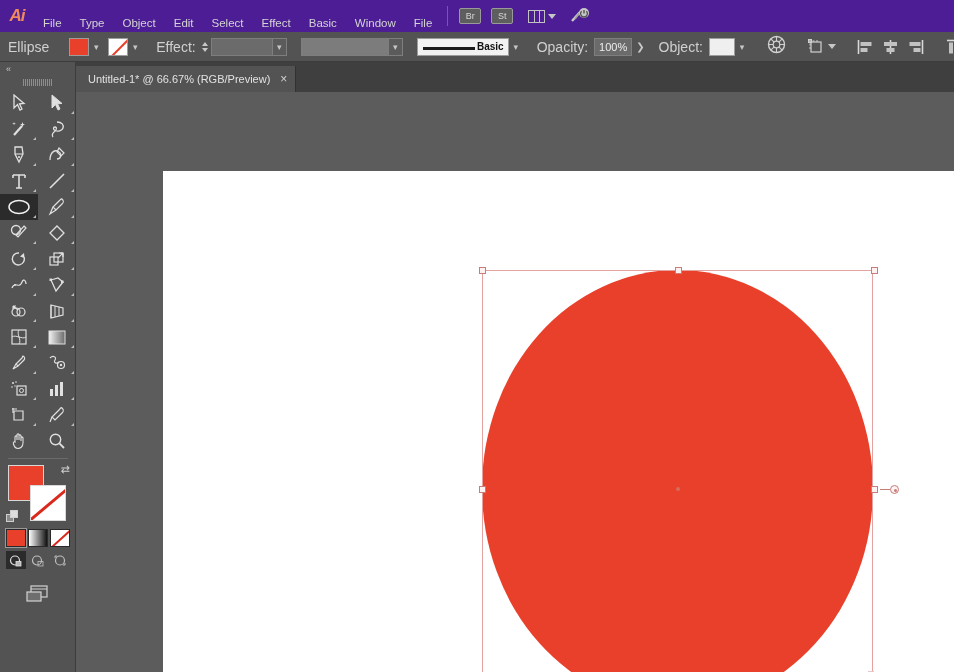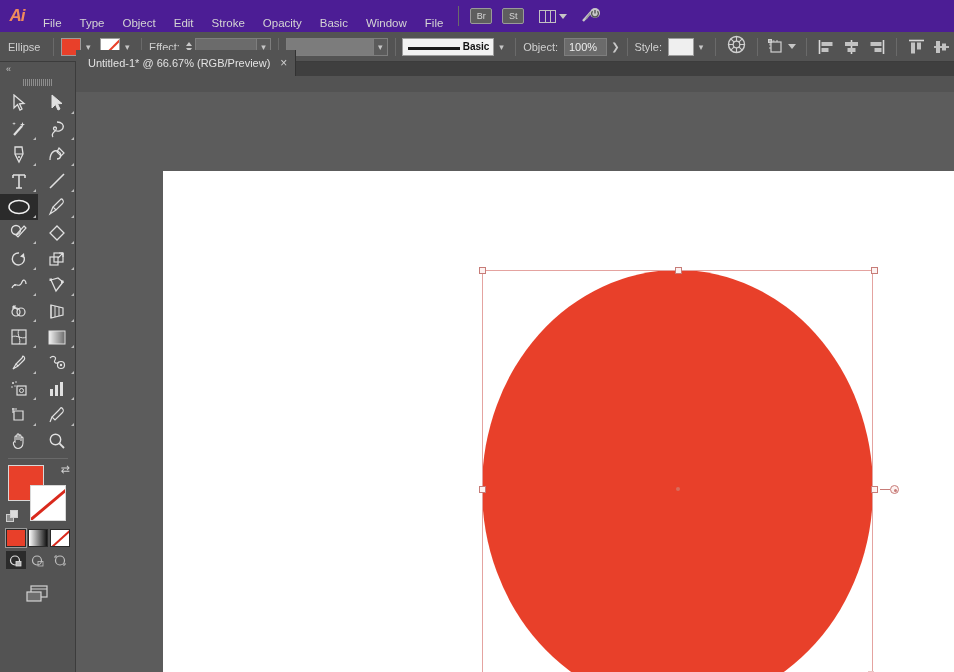--- a/index.html
+++ b/index.html
@@ -41,21 +41,21 @@
   .chev { width: 0; height: 0; border-left: 4px solid transparent;
           border-right: 4px solid transparent; border-top: 5px solid #C6C6C6; }
   .ws-icon { margin-left: 14px; display:flex; align-items:center; }
 
   
   .controlbar {
     position: absolute; left: 0; top: 32px; width: 954px; height: 30px;
     background: #535353; border-bottom: 1px solid #3C3C3C;
     display: flex; align-items: center; padding-left: 8px;
   }
-  .cb-label { font-size: 11px; color: #D0D0D0; margin-right: 6px; white-space: nowrap; text-align: center; }
+  .cb-label { font-size: 14px; color: #D0D0D0; margin-right: 6px; white-space: nowrap; text-align: center; }
   .cb-sep { width: 1px; height: 18px; background: #6A6A6A; margin: 0 7px; }
   .swatch {
     width: 20px; height: 18px; border: 1px solid #9C9C9C;
   }
   .mini-chev {
     width: 14px; height: 18px; display: flex; align-items: center;
     justify-content: center; color: #C6C6C6; font-size: 9px;
   }
   .stroke-none {
     width: 20px; height: 18px; border: 1px solid #9C9C9C; background: #FFF;
@@ -88,21 +88,21 @@
     position: absolute; left: 5px; top: 8px; width: 52px; height: 3px; background: #1A1A1A;
   }
   .brushbox span { font-size: 10px; color: #111; font-weight: bold; }
   .opacity-val { width: 54px; text-align: center; }
   .play-tri { color: #C8C8C8; font-size: 10px; margin-left: 4px; }
   .style-swatch { width: 26px; height: 18px; background: #EFEFEF; border: 1px solid #9C9C9C; }
   .align-ico { width: 17px; height: 16px; margin: 0 4px; }
 
   
   .tabbar {
-    position: absolute; left: 76px; top: 62px; width: 878px; height: 14px;
+    position: absolute; left: 76px; top: 62px; width: 878px; height: 30px;
     background: #3F3F3F; display: flex; align-items: flex-end;
   }
   .doc-tab {
     height: 26px; background: #535353; display: flex; align-items: center;
     padding: 0 8px 0 12px; border-right: 1px solid #323232; gap: 10px;
   }
   .doc-tab .title { font-size: 11px; color: #E2E2E2; white-space: nowrap; }
   .doc-tab .close { font-size: 12px; color: #D0D0D0; cursor: pointer; }
 
   
@@ -224,22 +224,22 @@
 
 <div id="app">
 
   <div class="menubar">
     <div class="ai-logo">Ai</div>
 
     <div class="menu-item">File</div>
     <div class="menu-item">Type</div>
     <div class="menu-item">Object</div>
     <div class="menu-item">Edit</div>
-    <div class="menu-item">Stroke</div>
-    <div class="menu-item">Opacity</div>
+    <div class="menu-item">Select</div>
+    <div class="menu-item">Effect</div>
     <div class="menu-item">Basic</div>
     <div class="menu-item">Window</div>
     <div class="menu-item">File</div>
 
     <div class="menubar-sep"></div>
 
     <div class="badge-btn">Br</div>
     <div class="badge-btn">St</div>
 
     <div class="arrange-icon">
@@ -300,27 +300,27 @@
     <div style="display:flex;align-items:flex-start;">
       <div class="brushbox">
         <div class="line"></div>
         <span>Basic</span>
       </div>
       <div class="mini-chev">▾</div>
     </div>
 
     <div class="cb-sep"></div>
 
-    <div class="cb-label">Object:</div>
+    <div class="cb-label">Opacity:</div>
     <div class="field opacity-val">100%</div>
     <div class="play-tri">❯</div>
 
     <div class="cb-sep"></div>
 
-    <div class="cb-label">Style:</div>
+    <div class="cb-label">Object:</div>
     <div style="display:flex;align-items:center;">
       <div class="style-swatch"></div>
       <div class="mini-chev">▾</div>
     </div>
 
     <div class="cb-sep"></div>
 
     <div style="margin:0 4px;">
       <svg width="19" height="19" viewBox="0 0 19 19">
         <circle cx="9.5" cy="9.5" r="8" fill="none" stroke="#D0D0D0" stroke-width="1.4"></circle>

